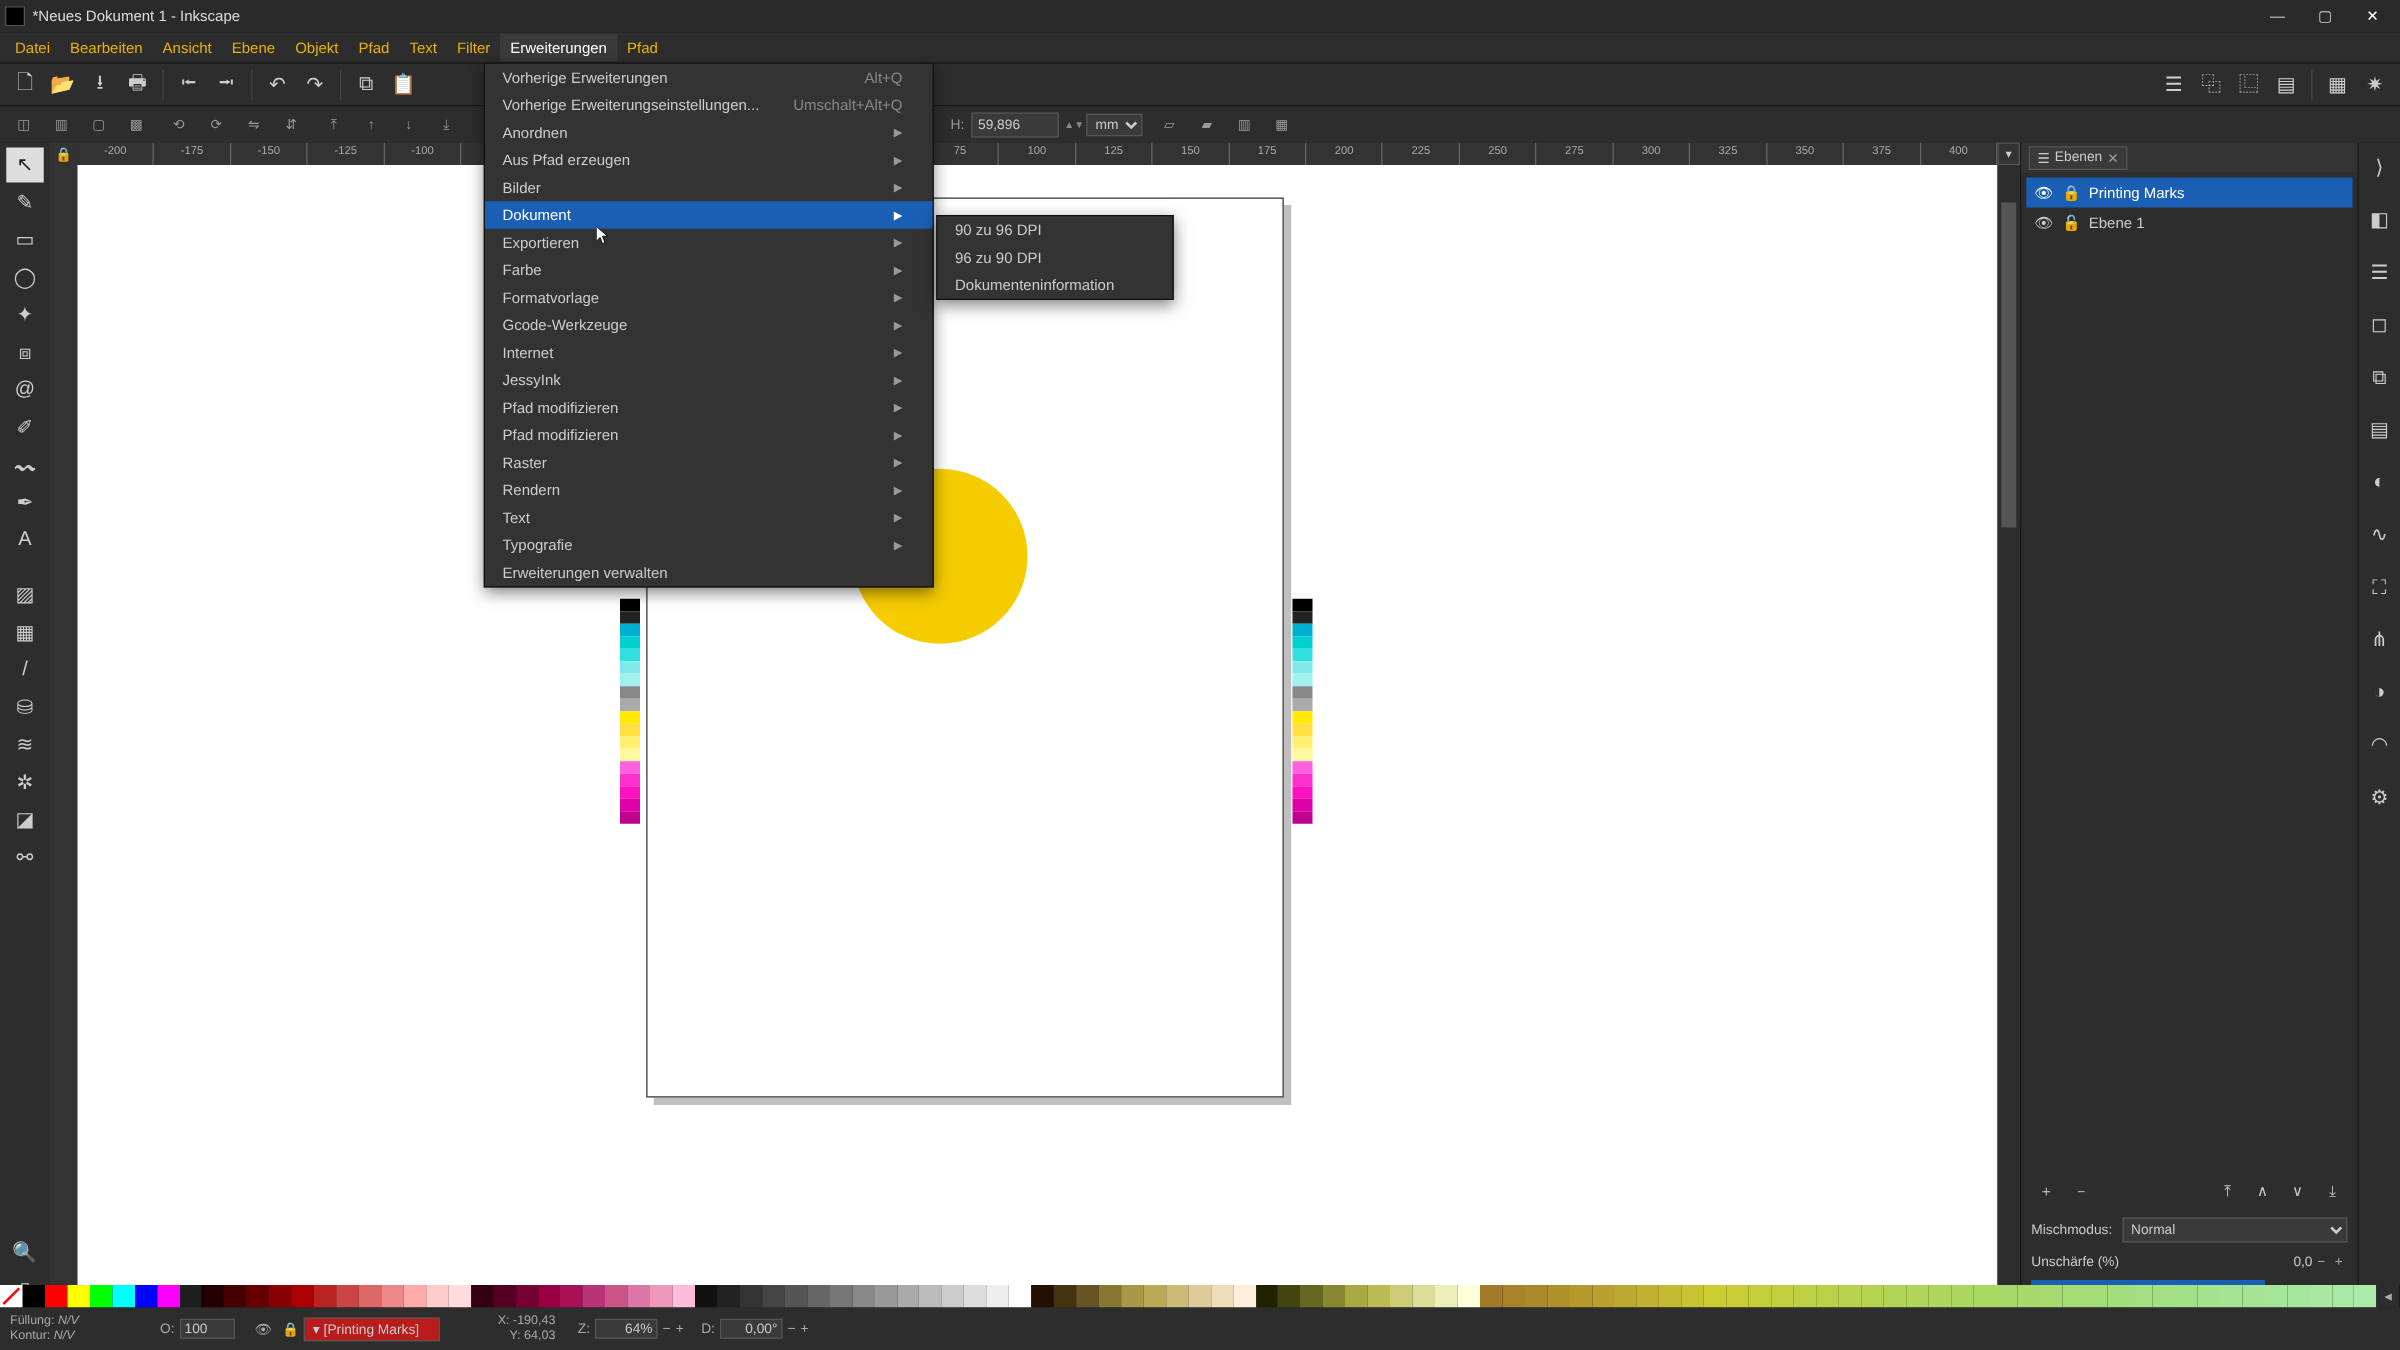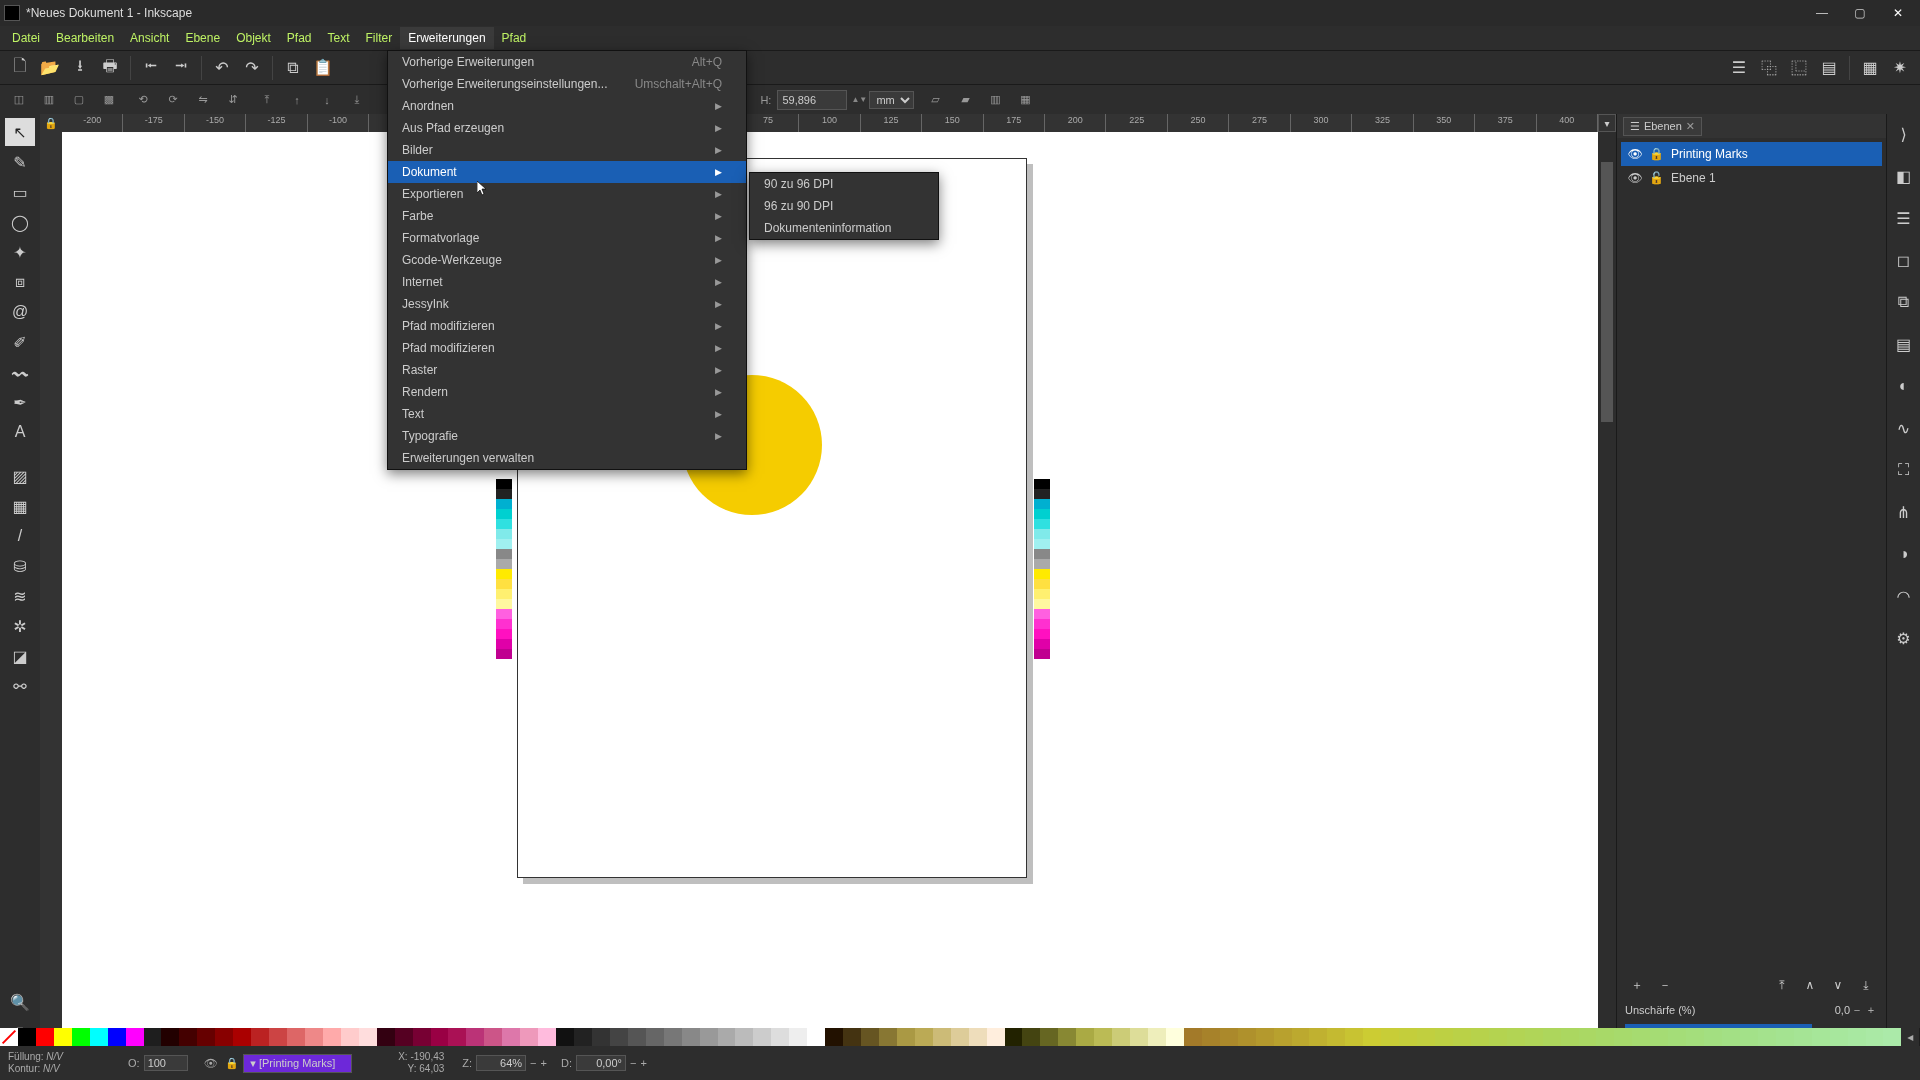--- a/index.html
+++ b/index.html
@@ -8,21 +8,21 @@
 
 .titlebar { height: 26px; background: #2a2a2a; display: flex; align-items: center; justify-content: space-between; padding: 0 4px; }
 .titlebar .left { display: flex; align-items: center; gap: 6px; font-size: 12px; color: #ddd; }
 .titlebar .logo { width: 16px; height: 16px; background: #000; border: 1px solid #555; }
 .win-btns { display: flex; gap: 2px; }
 .win-btn { width: 36px; height: 22px; display: flex; align-items: center; justify-content: center; color: #ccc; font-size: 12px; }
 .win-btn.close { color: #fff; }
 
 
 .menubar { height: 24px; background: #2d2d2d; display: flex; align-items: center; padding: 0 4px; font-size: 12px; }
-.menubar-item { padding: 4px 8px; color: #bef264; cursor: default; }
+.menubar-item { padding: 4px 8px; color: #eab308; cursor: default; }
 .menubar-item.active { background: #3a3a3a; color: #fff; }
 
 
 .toolbar { height: 34px; background: #2d2d2d; display: flex; align-items: center; gap: 2px; padding: 0 6px; border-top: 1px solid #1a1a1a; }
 .toolbar .tbtn { width: 28px; height: 28px; display: flex; align-items: center; justify-content: center; color: #ccc; font-size: 16px; }
 .toolbar .sep { width: 1px; height: 24px; background: #444; margin: 0 4px; }
 
 .tool-options { height: 30px; background: #2d2d2d; display: flex; align-items: center; gap: 4px; padding: 0 6px; border-top: 1px solid #1a1a1a; font-size: 11px; }
 .tool-options .tbtn { width: 26px; height: 24px; display: flex; align-items: center; justify-content: center; color: #999; }
 .tool-options .label { color: #999; margin: 0 2px; }
@@ -92,21 +92,21 @@
 .palette .none::after { content:""; position:absolute; left:0; top:8px; right:0; height:2px; background:red; transform:rotate(-45deg); }
 .palette .sw { width:18px; height:18px; }
 .palette .scroll-btn { width:18px; height:18px; color:#aaa; display:flex; align-items:center; justify-content:center; background:#2d2d2d; }
 
 
 .statusbar { position:absolute; bottom:0; left:0; right:0; height:34px; background:#2d2d2d; display:flex; align-items:center; padding:0 8px; font-size:11px; color:#aaa; }
 .statusbar .fill-info { width:120px; line-height:1.2; font-size:10px; }
 .statusbar .opac { display:flex; align-items:center; gap:4px; margin-right:12px; }
 .statusbar .opac input { width:44px; background:#3a3a3a; border:1px solid #555; color:#ccc; padding:1px 3px; font-size:11px; }
 .statusbar .eye, .statusbar .lock { margin:0 4px; }
-.statusbar .layer-sel { background:#6d28d9; border:1px solid #555; padding:2px 16px 2px 6px; color:#ccc; margin-right:12px; }
+.statusbar .layer-sel { background:#b91c1c; border:1px solid #555; padding:2px 16px 2px 6px; color:#ccc; margin-right:12px; }
 .statusbar .msg { flex:1; }
 .statusbar .coords { text-align:right; line-height:1.2; font-size:10px; margin-right:18px; width:80px; }
 .statusbar .zoom { display:flex; align-items:center; gap:4px; margin-right:14px; }
 .statusbar .zoom input, .statusbar .rot input { width:50px; background:#3a3a3a; border:1px solid #555; color:#ccc; padding:1px 3px; font-size:11px; text-align:right; }
 .statusbar .rot { display:flex; align-items:center; gap:4px; }
 
 svg { display:block; }
 </style>
 </head>
 <body>
@@ -329,20 +329,24 @@
       <div style="display:flex;gap:4px">
         <div class="lbtn">＋</div>
         <div class="lbtn">－</div>
       </div>
       <div style="display:flex;gap:4px">
         <div class="lbtn">⤒</div>
         <div class="lbtn">∧</div>
         <div class="lbtn">∨</div>
         <div class="lbtn">⤓</div>
       </div>
+    </div>
+    <div class="blend">
+      <span>Mischmodus:</span>
+      <select><option>Normal</option></select>
     </div>
     <div class="slider-row">
       <span style="flex:1">Unschärfe (%)</span>
       <span class="val">0,0</span>
       <span class="pm">−</span>
       <span class="pm">+</span>
     </div>
     <div class="slider-row">
       <div class="track" style="margin:0">
         <div class="fill" style="width:100%;display:flex;align-items:center;padding-left:6px;">

